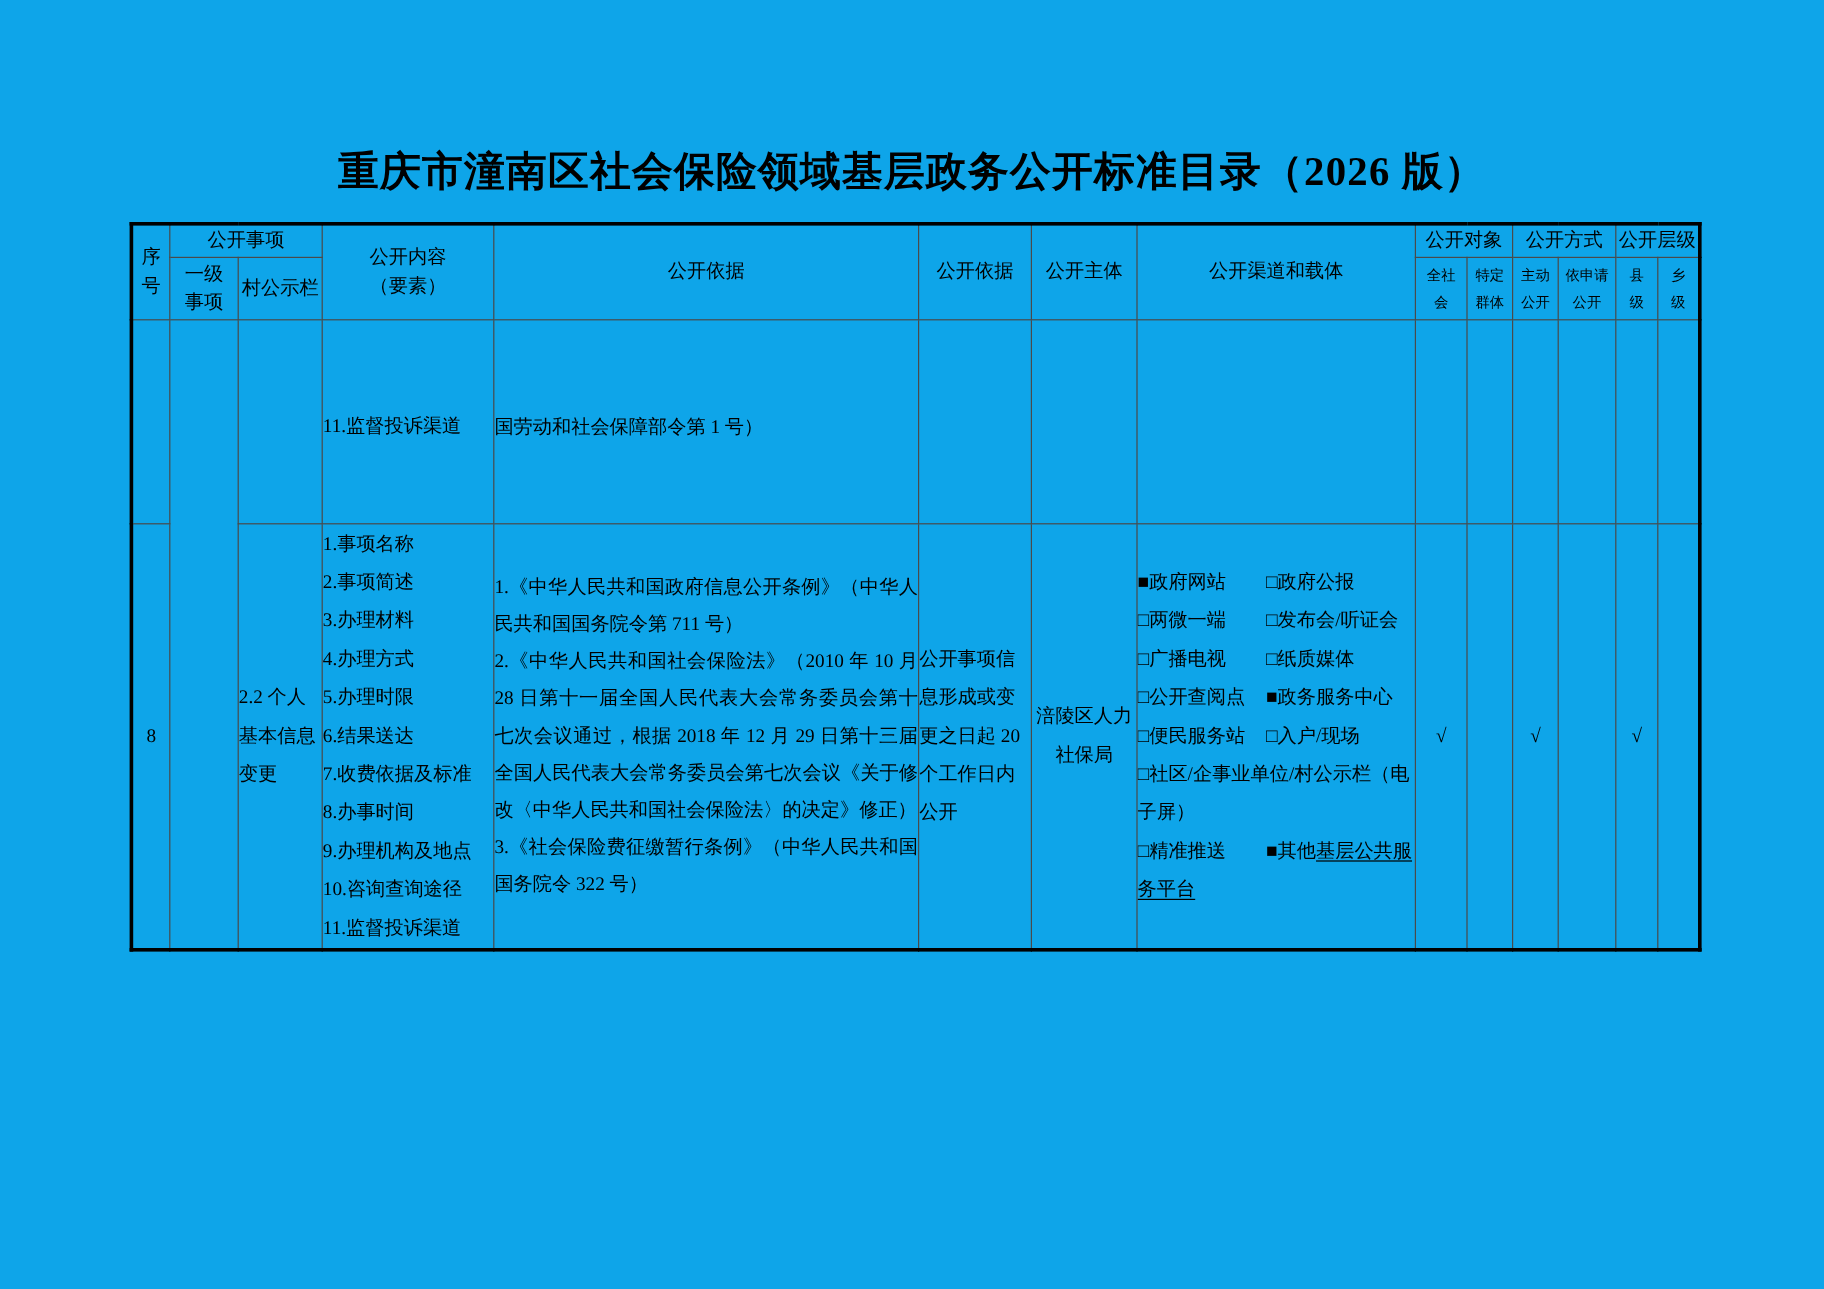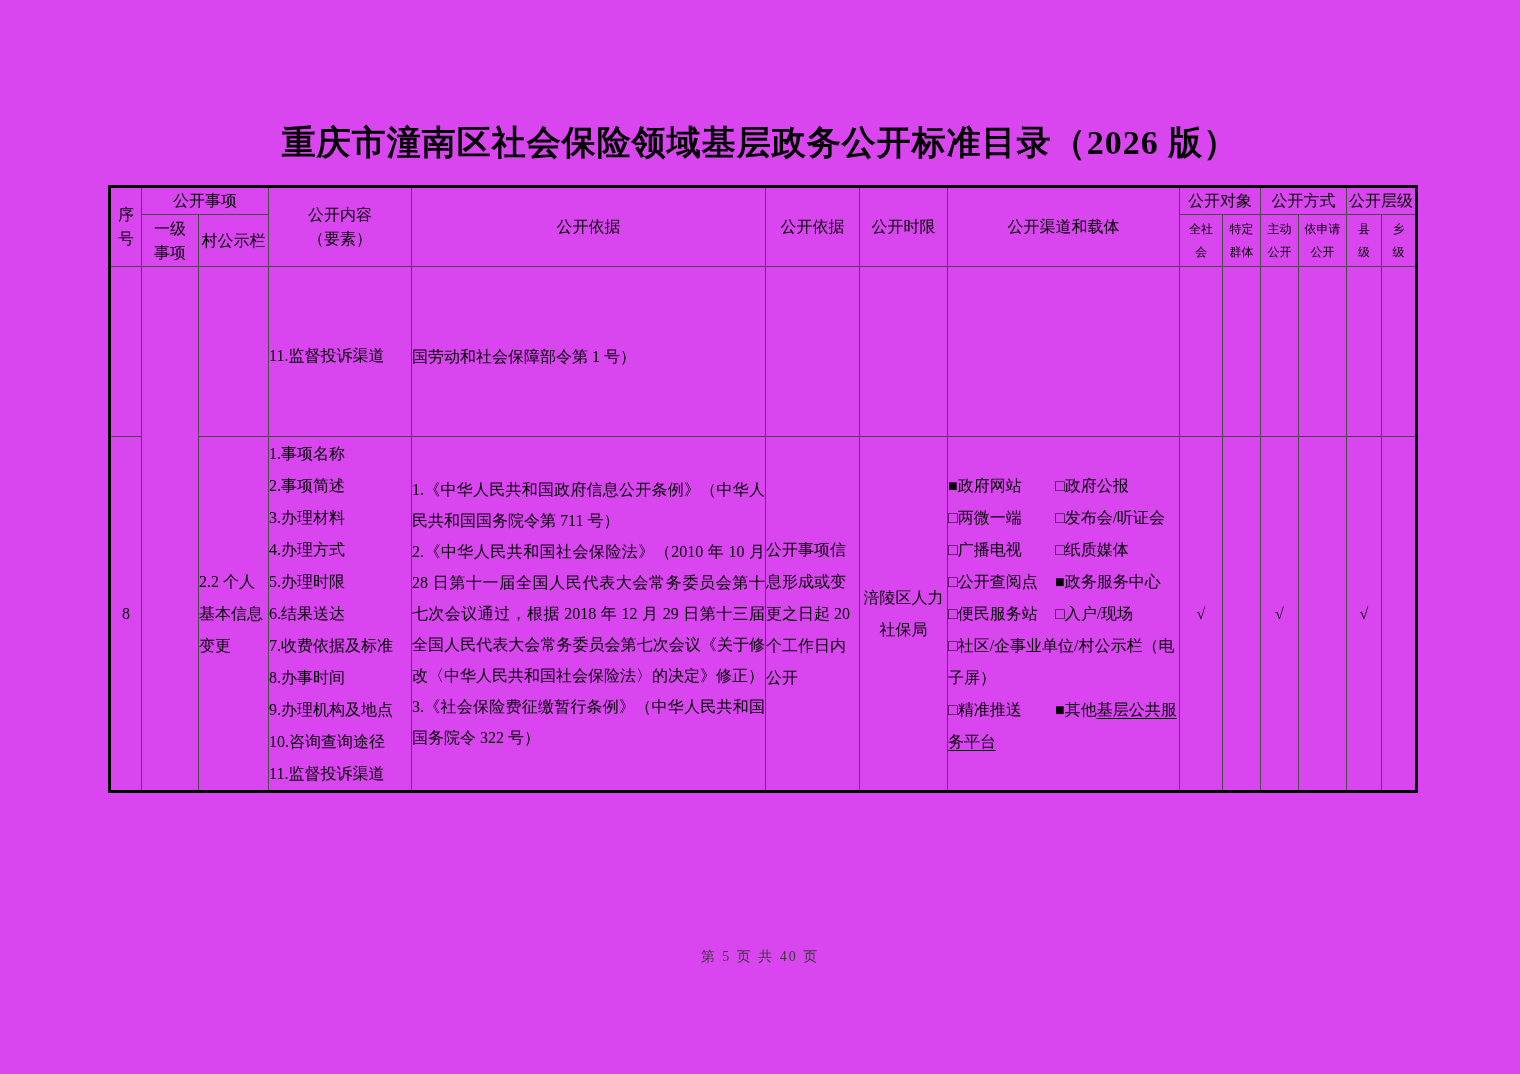--- a/index.html
+++ b/index.html
@@ -1,17 +1,17 @@
 <!DOCTYPE html>
 <html><head>
 <meta charset="utf-8">
 <style>
   html,body { margin:0; padding:0; background:#ffffff; }
   .page {
-    position:relative; width:1520px; height:1074px; background:#d946ef;
+    position:relative; width:1520px; height:1074px; background:#0ea5e9;
     font-family:"Liberation Serif","DejaVu Serif",serif; color:#000;
     overflow:hidden;
   }
   .title {
     position:absolute; top:120px; left:0; width:100%;
     text-align:center; font-size:34px; font-weight:bold; letter-spacing:1px;
     white-space:nowrap;
   }
   table.catalog {
     position:absolute; left:108px; top:185px; width:1307px;
@@ -75,21 +75,21 @@
     </colgroup>
     <thead>
       <tr class="h1">
         <th rowspan="2">序
 号</th>
         <th colspan="2">公开事项</th>
         <th rowspan="2">公开内容
 （要素）</th>
         <th rowspan="2">公开依据</th>
         <th rowspan="2">公开依据</th>
-        <th rowspan="2">公开时限</th>
+        <th rowspan="2">公开主体</th>
         <th rowspan="2">公开渠道和载体</th>
         <th colspan="2">公开对象</th>
         <th colspan="2">公开方式</th>
         <th colspan="2">公开层级</th>
       </tr>
       <tr class="h2">
         <th>一级
 事项</th>
         <th>村公示栏</th>
         <th class="small">全社
@@ -165,15 +165,14 @@
         <td class="mark-cell">√</td>
         <td class="mark-cell"></td>
         <td class="mark-cell">√</td>
         <td class="mark-cell"></td>
         <td class="mark-cell">√</td>
         <td class="mark-cell"></td>
       </tr>
     </tbody>
   </table>
 
-  <div class="footer">第 5 页 共 40 页</div>
 
 </div>
 
 </body></html>

